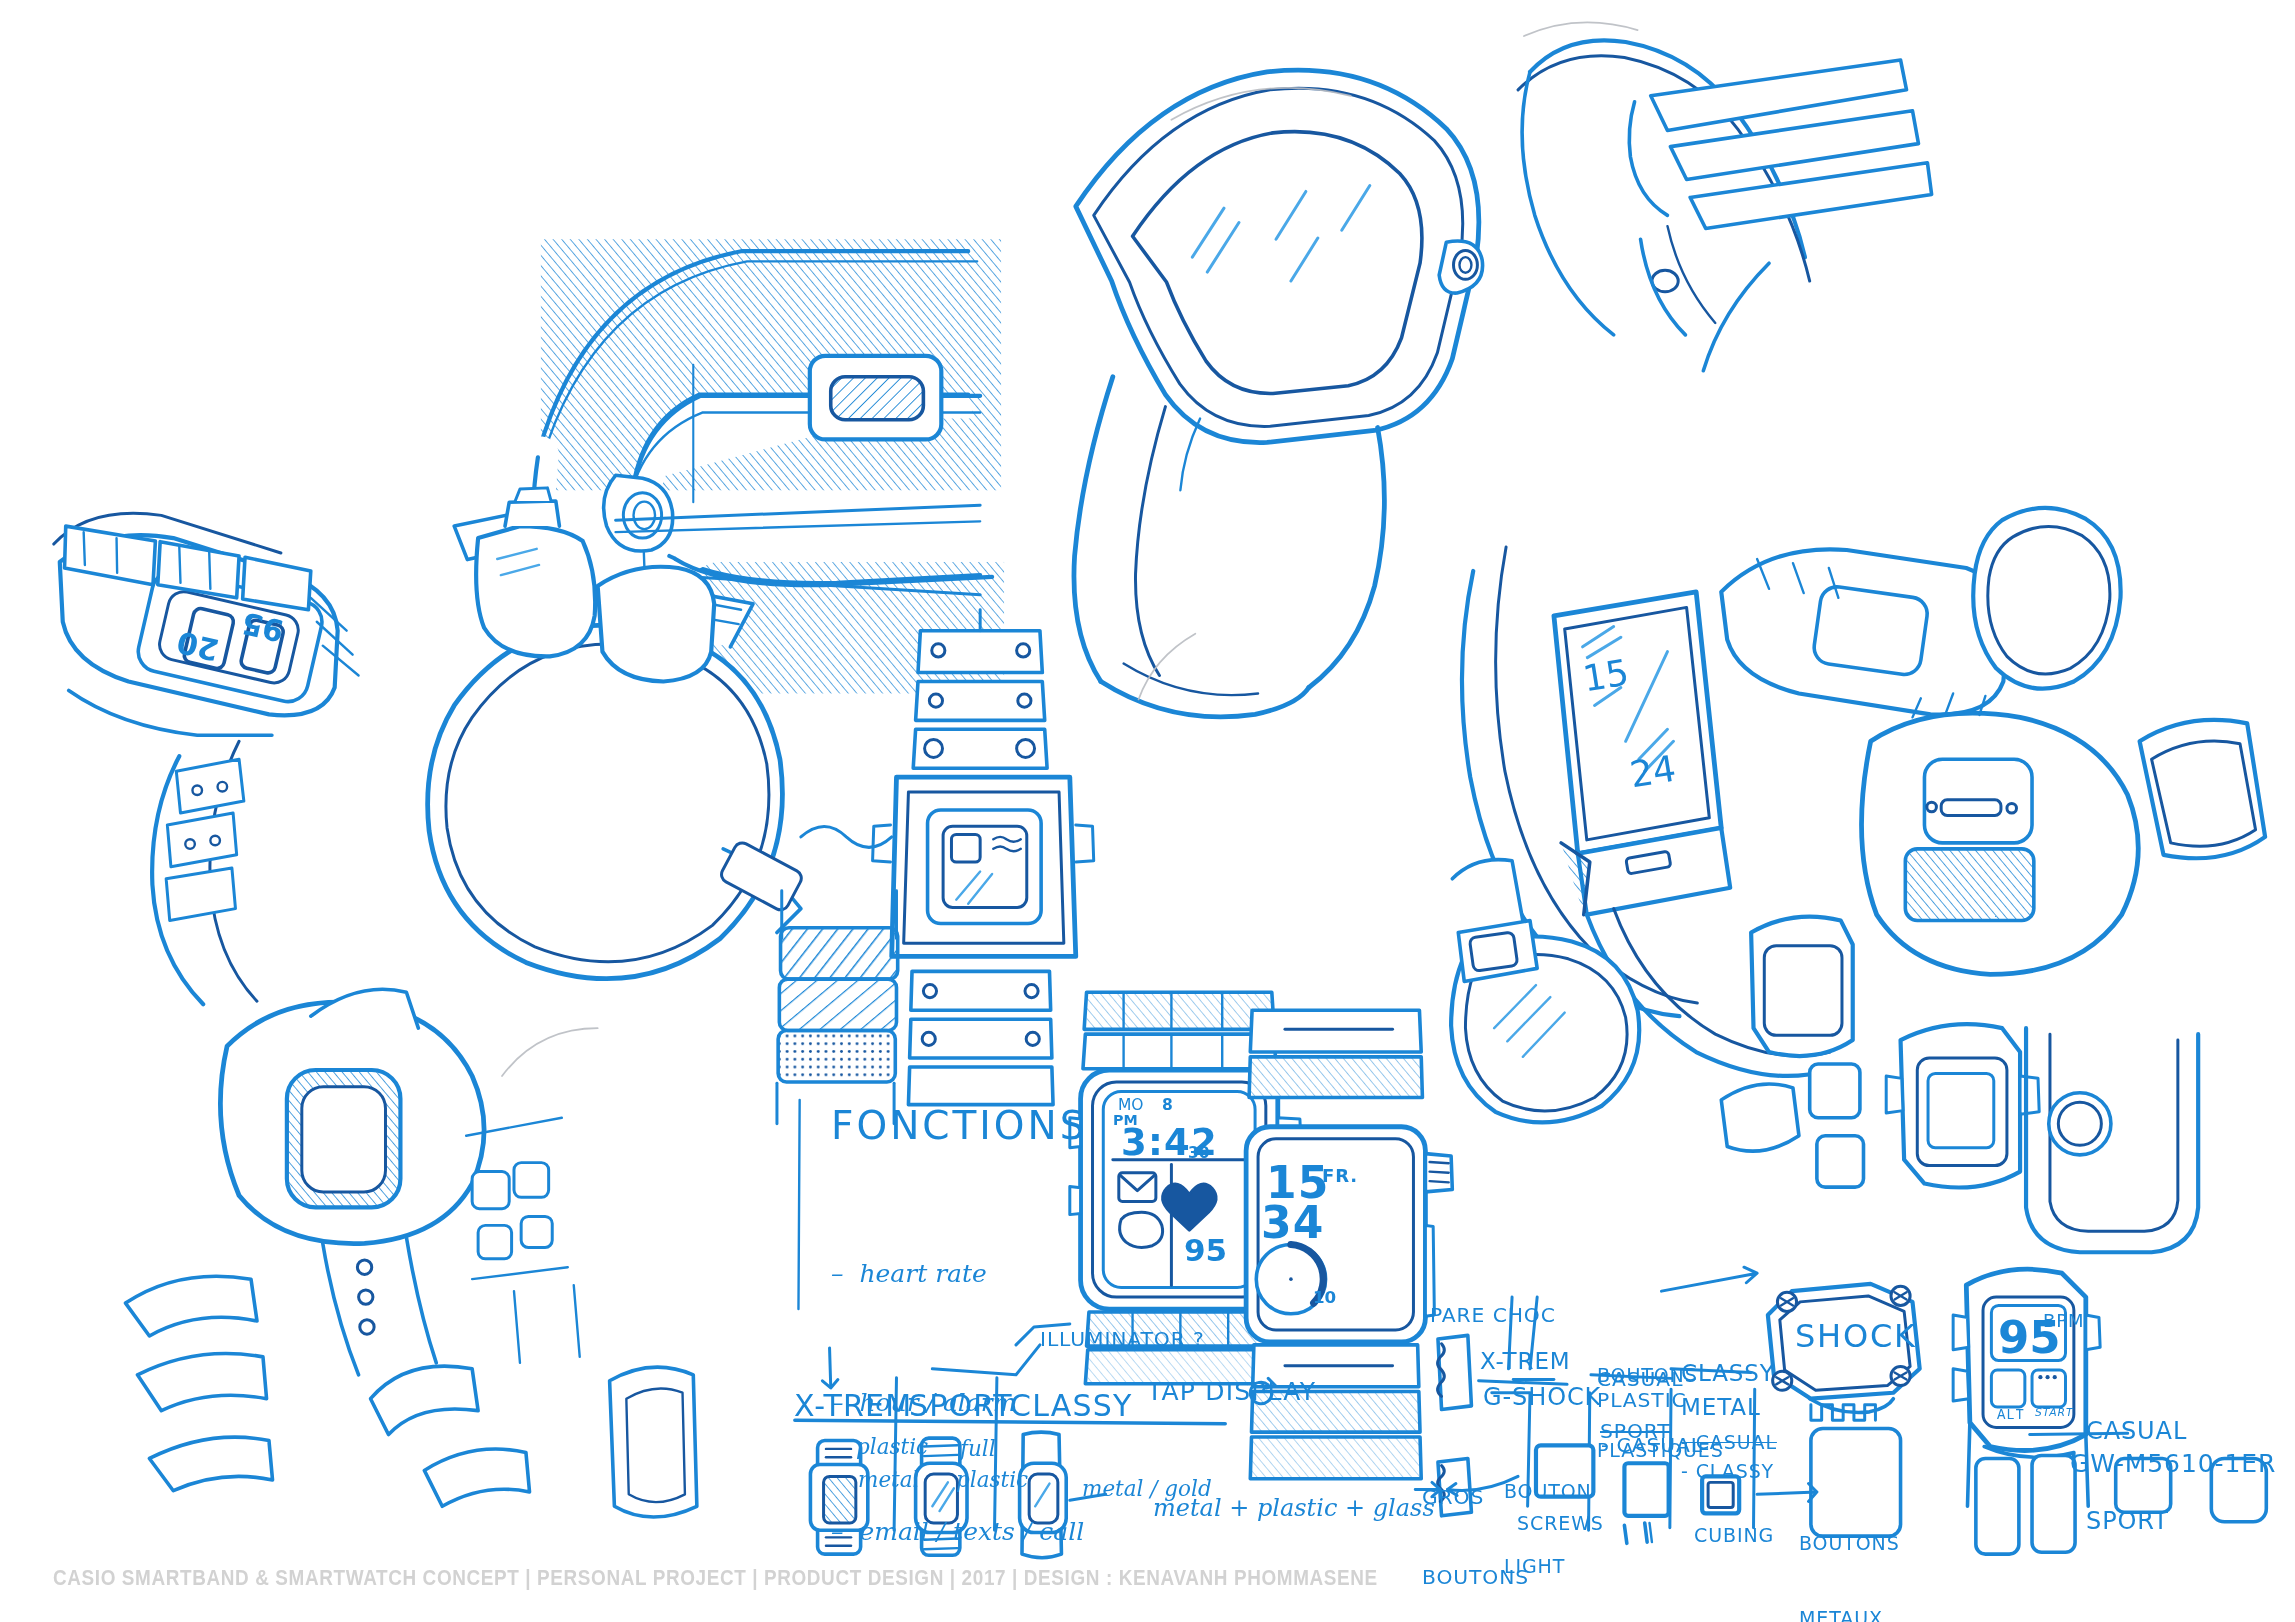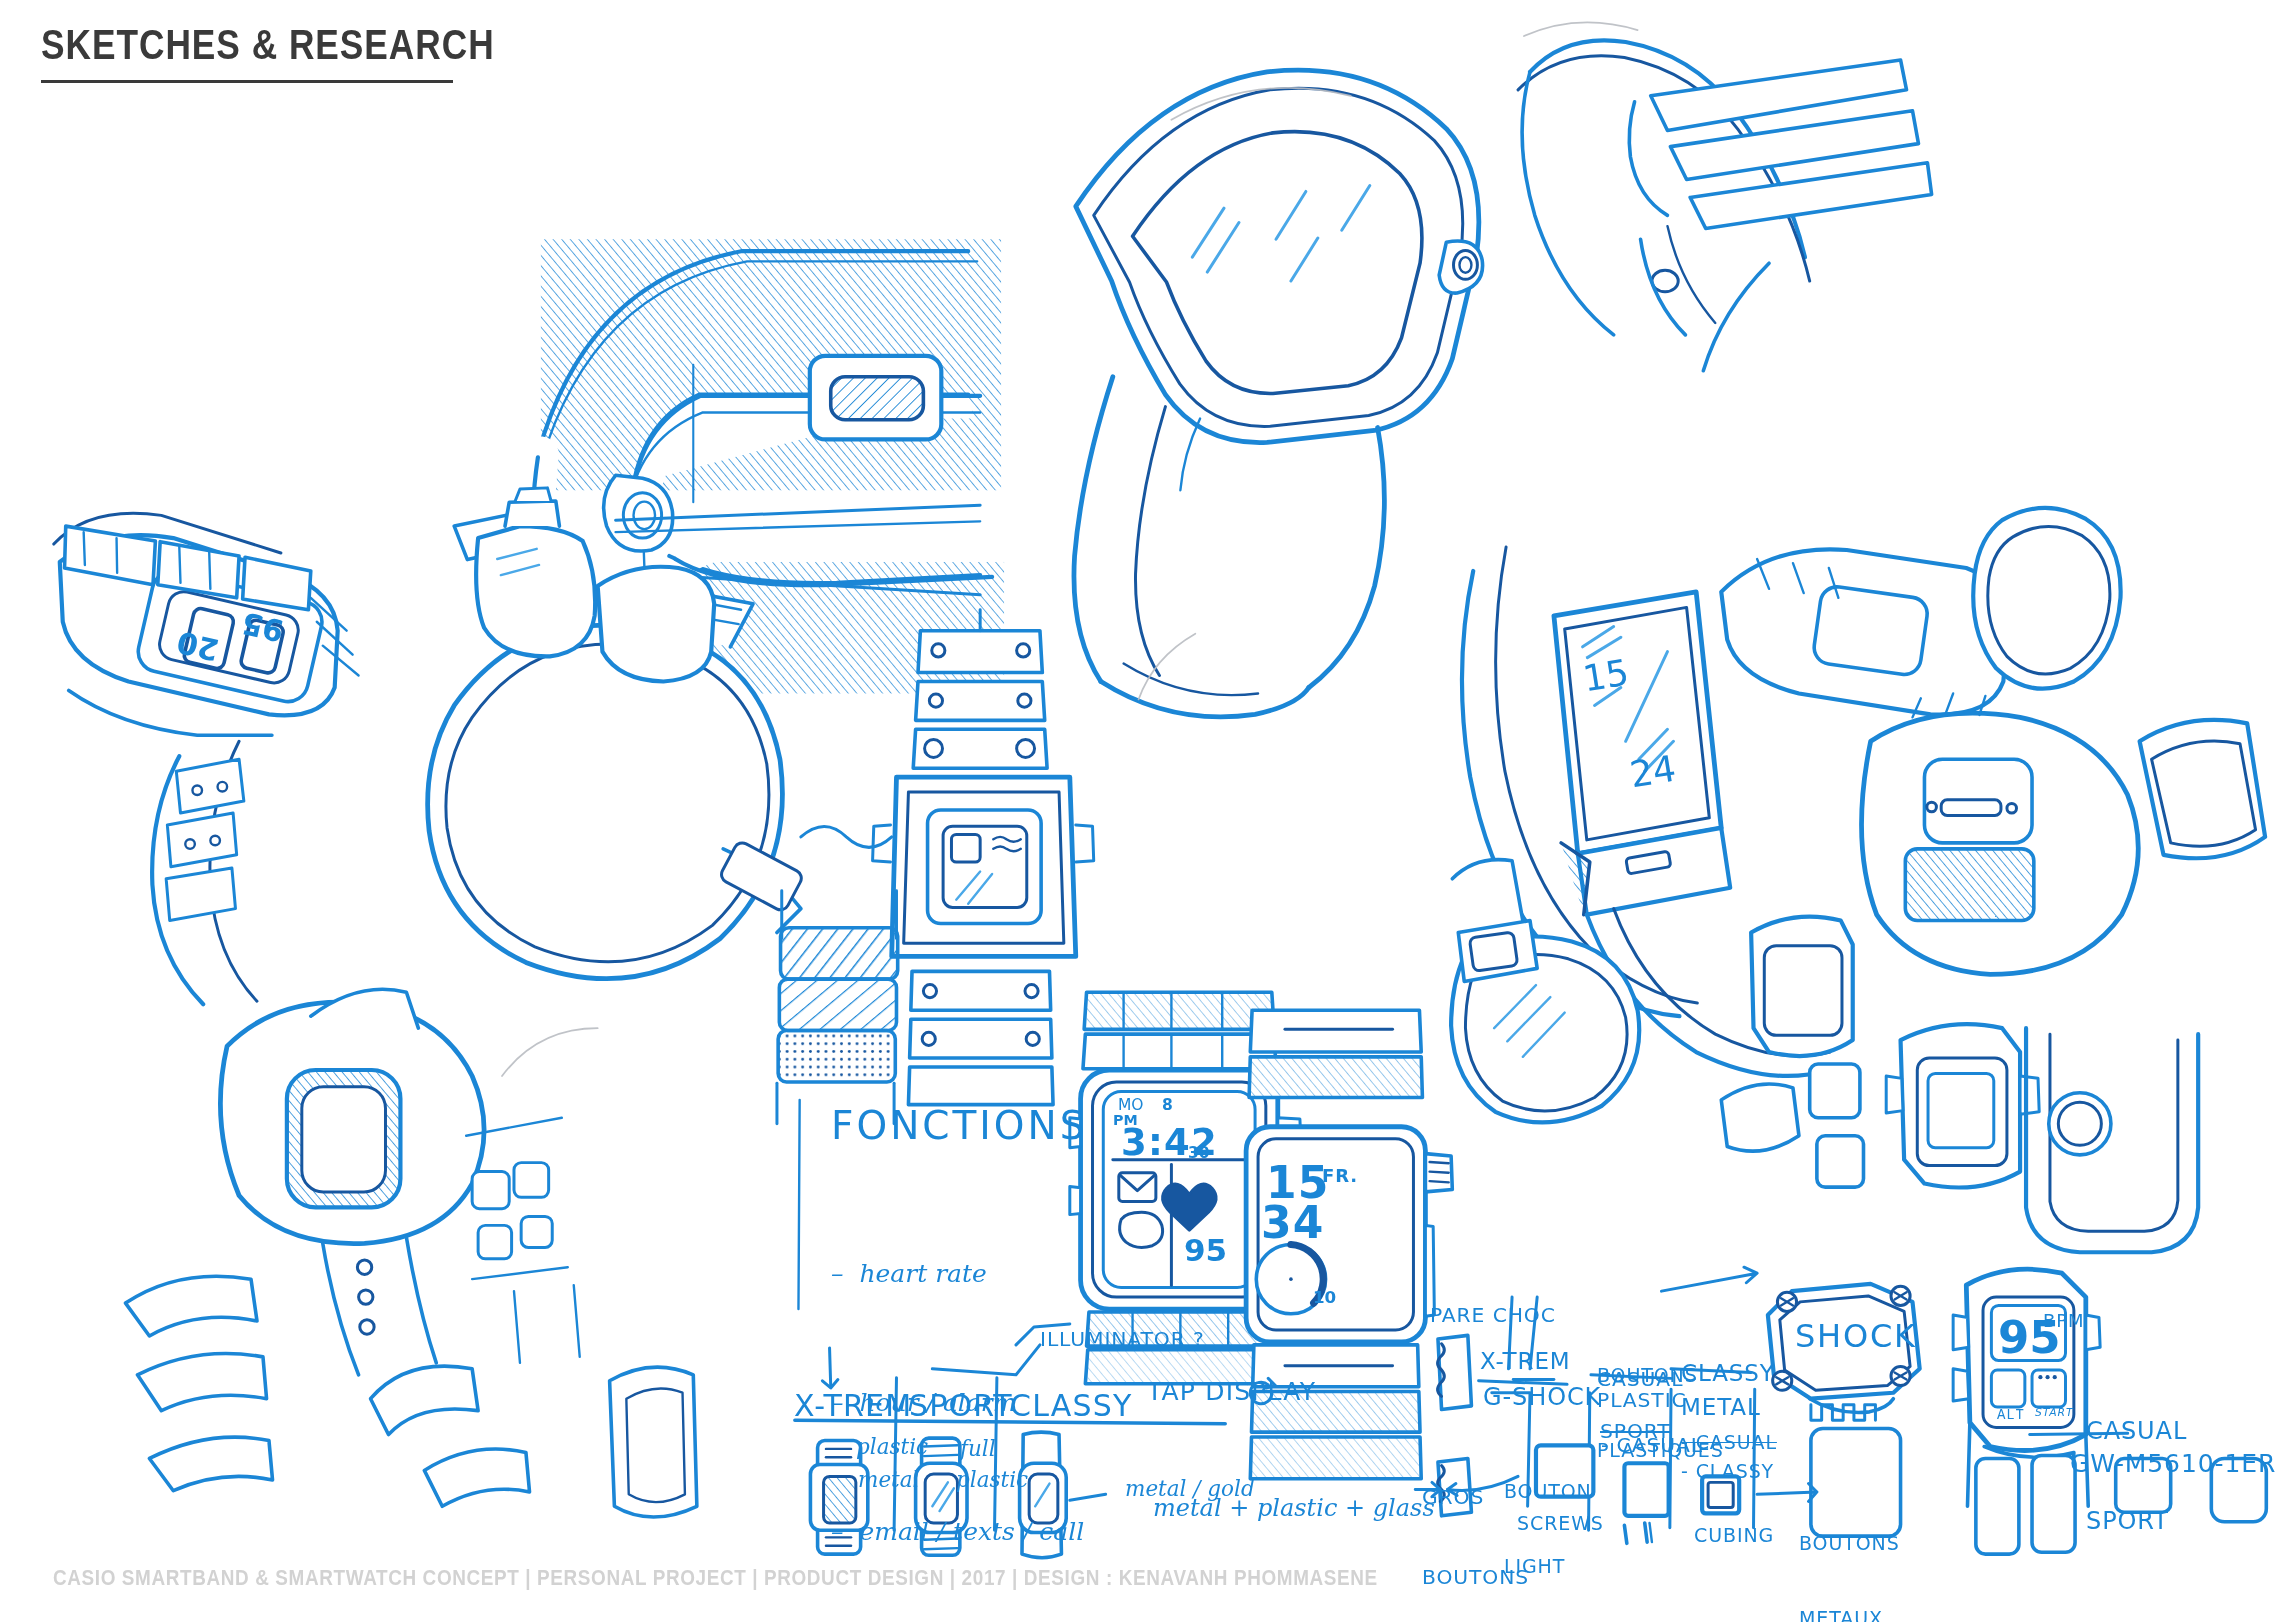--- a/index.html
+++ b/index.html
@@ -35,24 +35,20 @@
     white-space:pre;line-height:1.32;
   }
   .hand.caps{letter-spacing:0.9px;}
   .hand.script{font-family:"DejaVu Serif",serif;font-style:italic;}
 </style>
 </head>
 <body>
 
 <div id="sheet">
 
-  <div id="header">
-    <div id="title">SKETCHES &amp; RESEARCH</div>
-    <div id="title-rule"></div>
-  </div>
 
   <div id="canvas">
   <svg viewBox="0 0 3840 2715" xmlns="http://www.w3.org/2000/svg">
     <defs>
       <pattern id="hatchD" width="14" height="14" patternTransform="rotate(45)" patternUnits="userSpaceOnUse">
         <line x1="0" y1="0" x2="0" y2="14" stroke="#1b86d6" stroke-width="3"></line>
       </pattern>
       <pattern id="hatchD2" width="22" height="22" patternTransform="rotate(50)" patternUnits="userSpaceOnUse">
         <line x1="0" y1="0" x2="0" y2="22" stroke="#1b86d6" stroke-width="4"></line>
       </pattern>
@@ -622,21 +618,21 @@
 
   <div class="hand caps" style="left:1040px;top:1326px;font-size:20.3px;">ILLUMINATOR ?</div>
 
   <div class="hand caps" style="left:794px;top:1386px;font-size:30px;letter-spacing:1.2px;">X-TREM</div>
   <div class="hand caps" style="left:909px;top:1386px;font-size:30px;letter-spacing:1.2px;">SPORT</div>
   <div class="hand caps" style="left:1010px;top:1386px;font-size:30px;letter-spacing:1.2px;">CLASSY</div>
   <div class="hand script" style="left:856px;top:1433px;font-size:21.5px;">plastic</div>
   <div class="hand script" style="left:858px;top:1466px;font-size:21.5px;">metal</div>
   <div class="hand script" style="left:960px;top:1435px;font-size:21.5px;">full</div>
   <div class="hand script" style="left:956px;top:1466px;font-size:21.5px;">plastic</div>
-  <div class="hand script" style="left:1082px;top:1475px;font-size:21.5px;margin-left:43px;">metal / gold</div>
+  <div class="hand script" style="left:1082px;top:1475px;font-size:21.5px;">metal / gold</div>
   <div class="hand caps" style="left:1147px;top:1375px;font-size:25px;letter-spacing:1.2px;">TAP DISPLAY</div>
   <div class="hand script" style="left:1153px;top:1493px;font-size:24px;">metal + plastic + glass</div>
 
   <div class="hand caps" style="left:1430px;top:1302px;font-size:20.3px;">PARE CHOC</div>
   <div class="hand caps" style="left:1422px;top:1430px;font-size:20.3px;">
     <div>GROS</div>
     <div>BOUTONS</div>
   </div>
   <div class="hand caps" style="left:1480px;top:1346px;font-size:23px;">X-TREM</div>
   <div class="hand caps" style="left:1483px;top:1382px;font-size:24px;">G-SHOCK</div>

